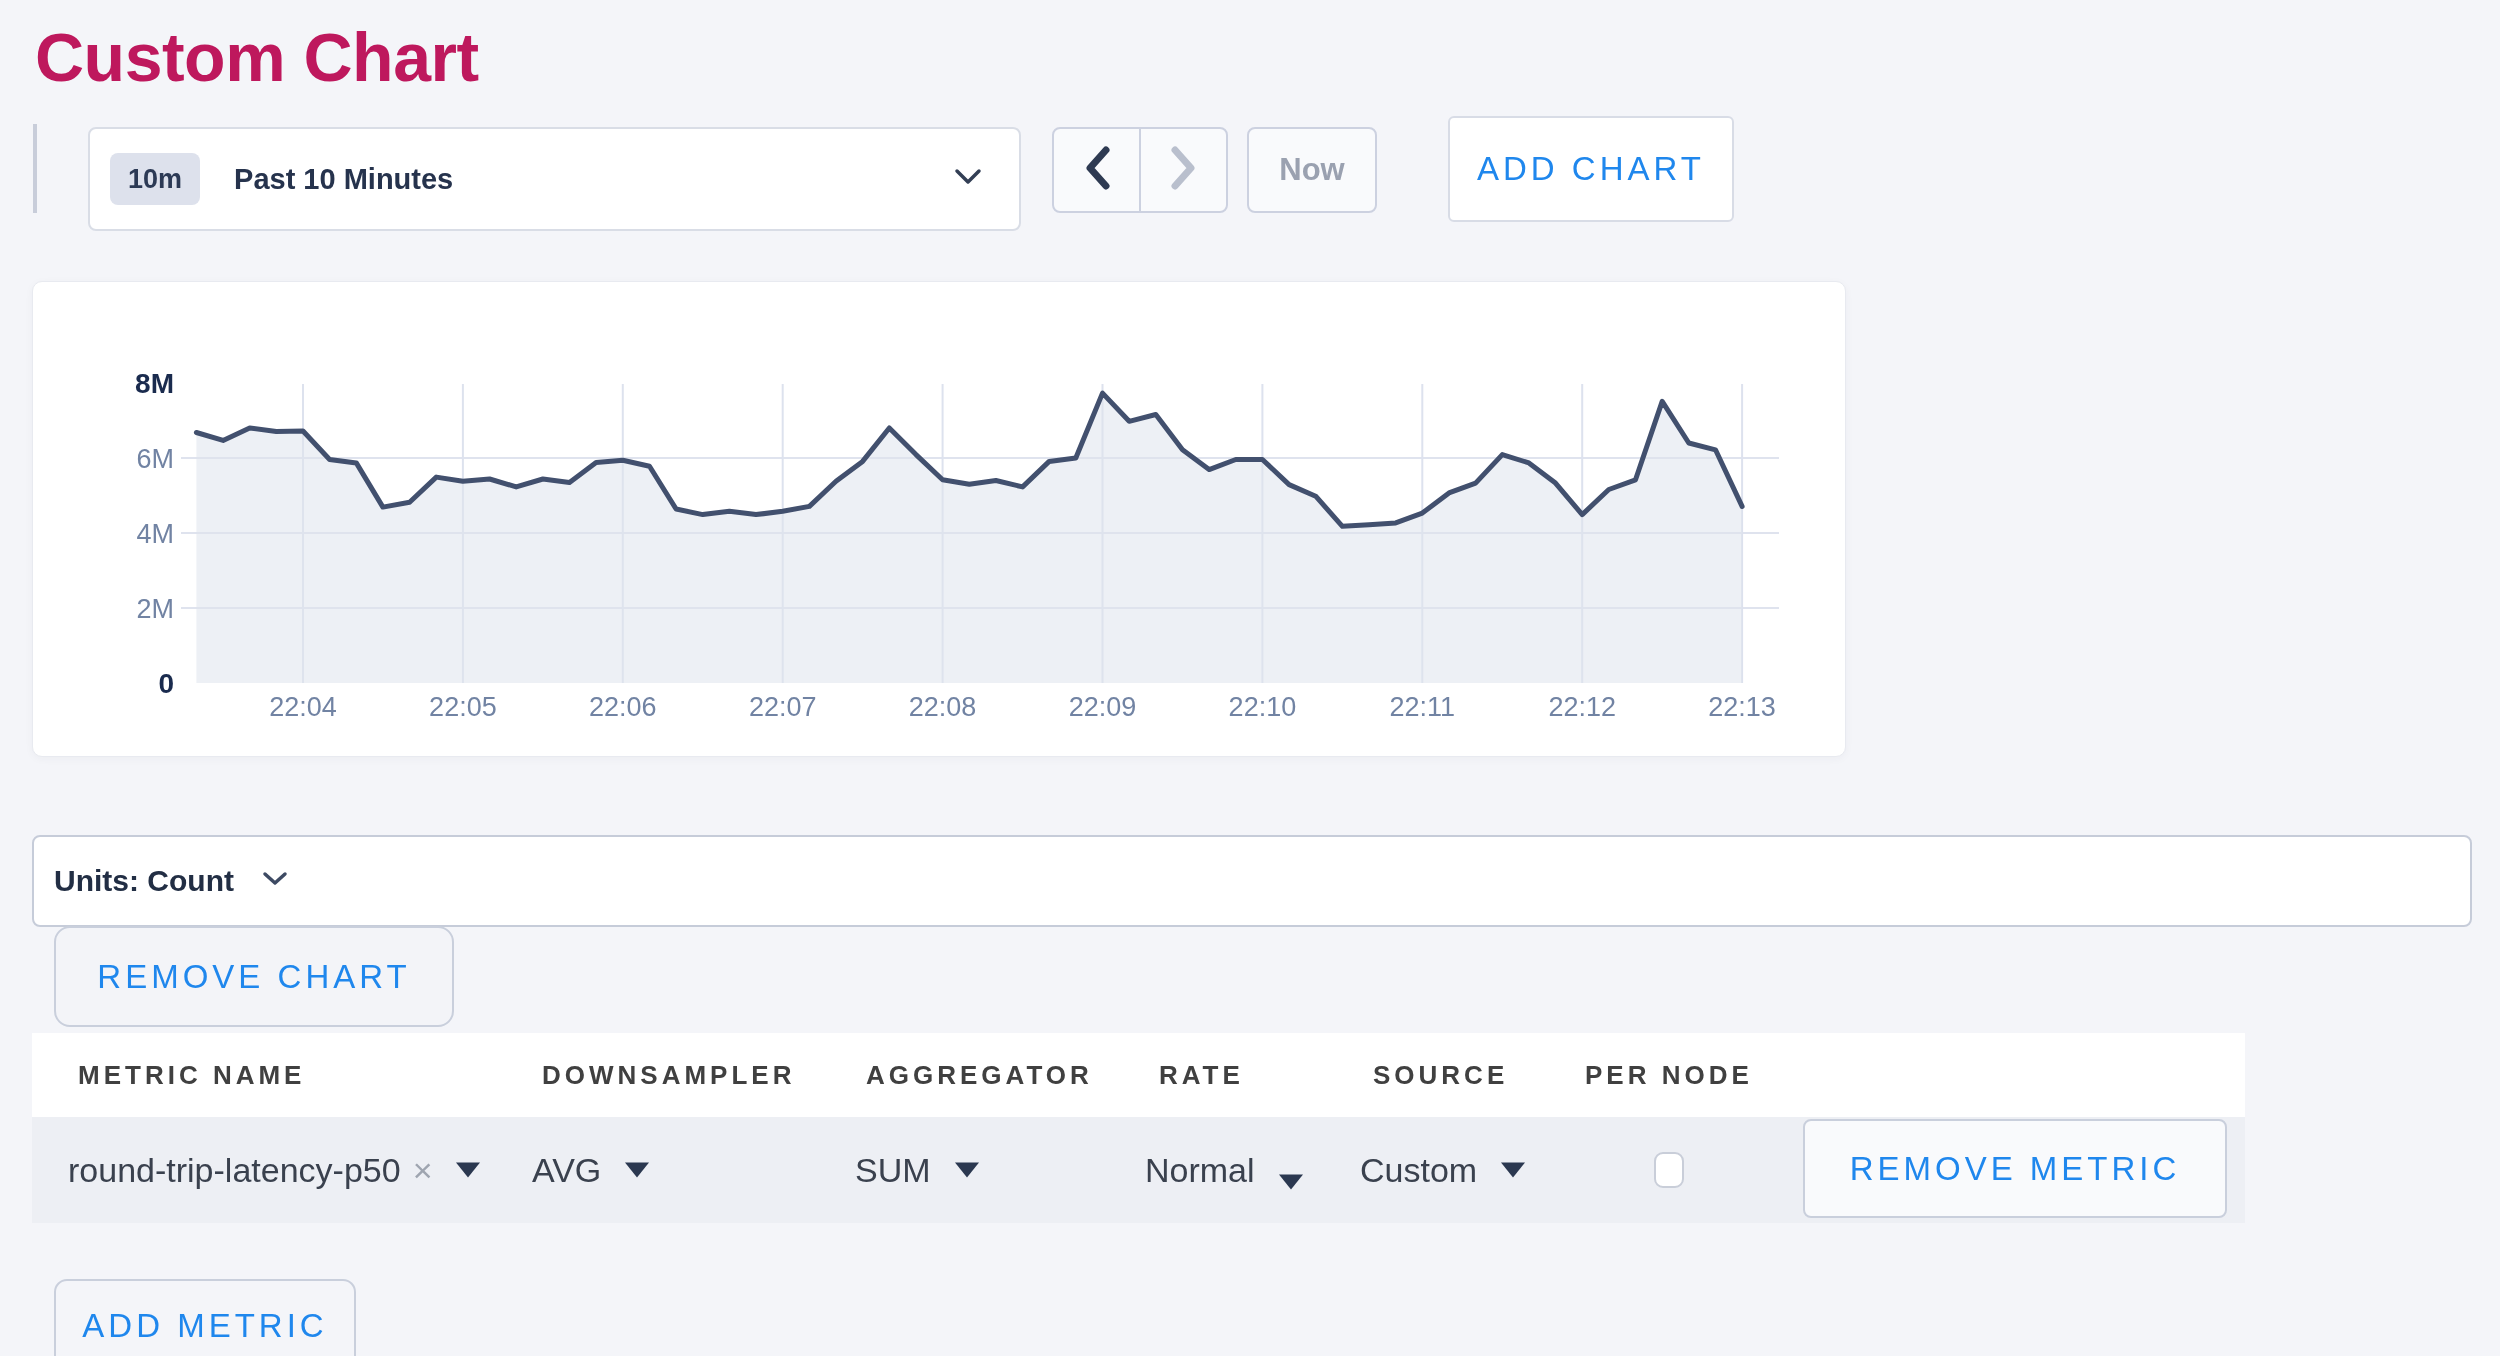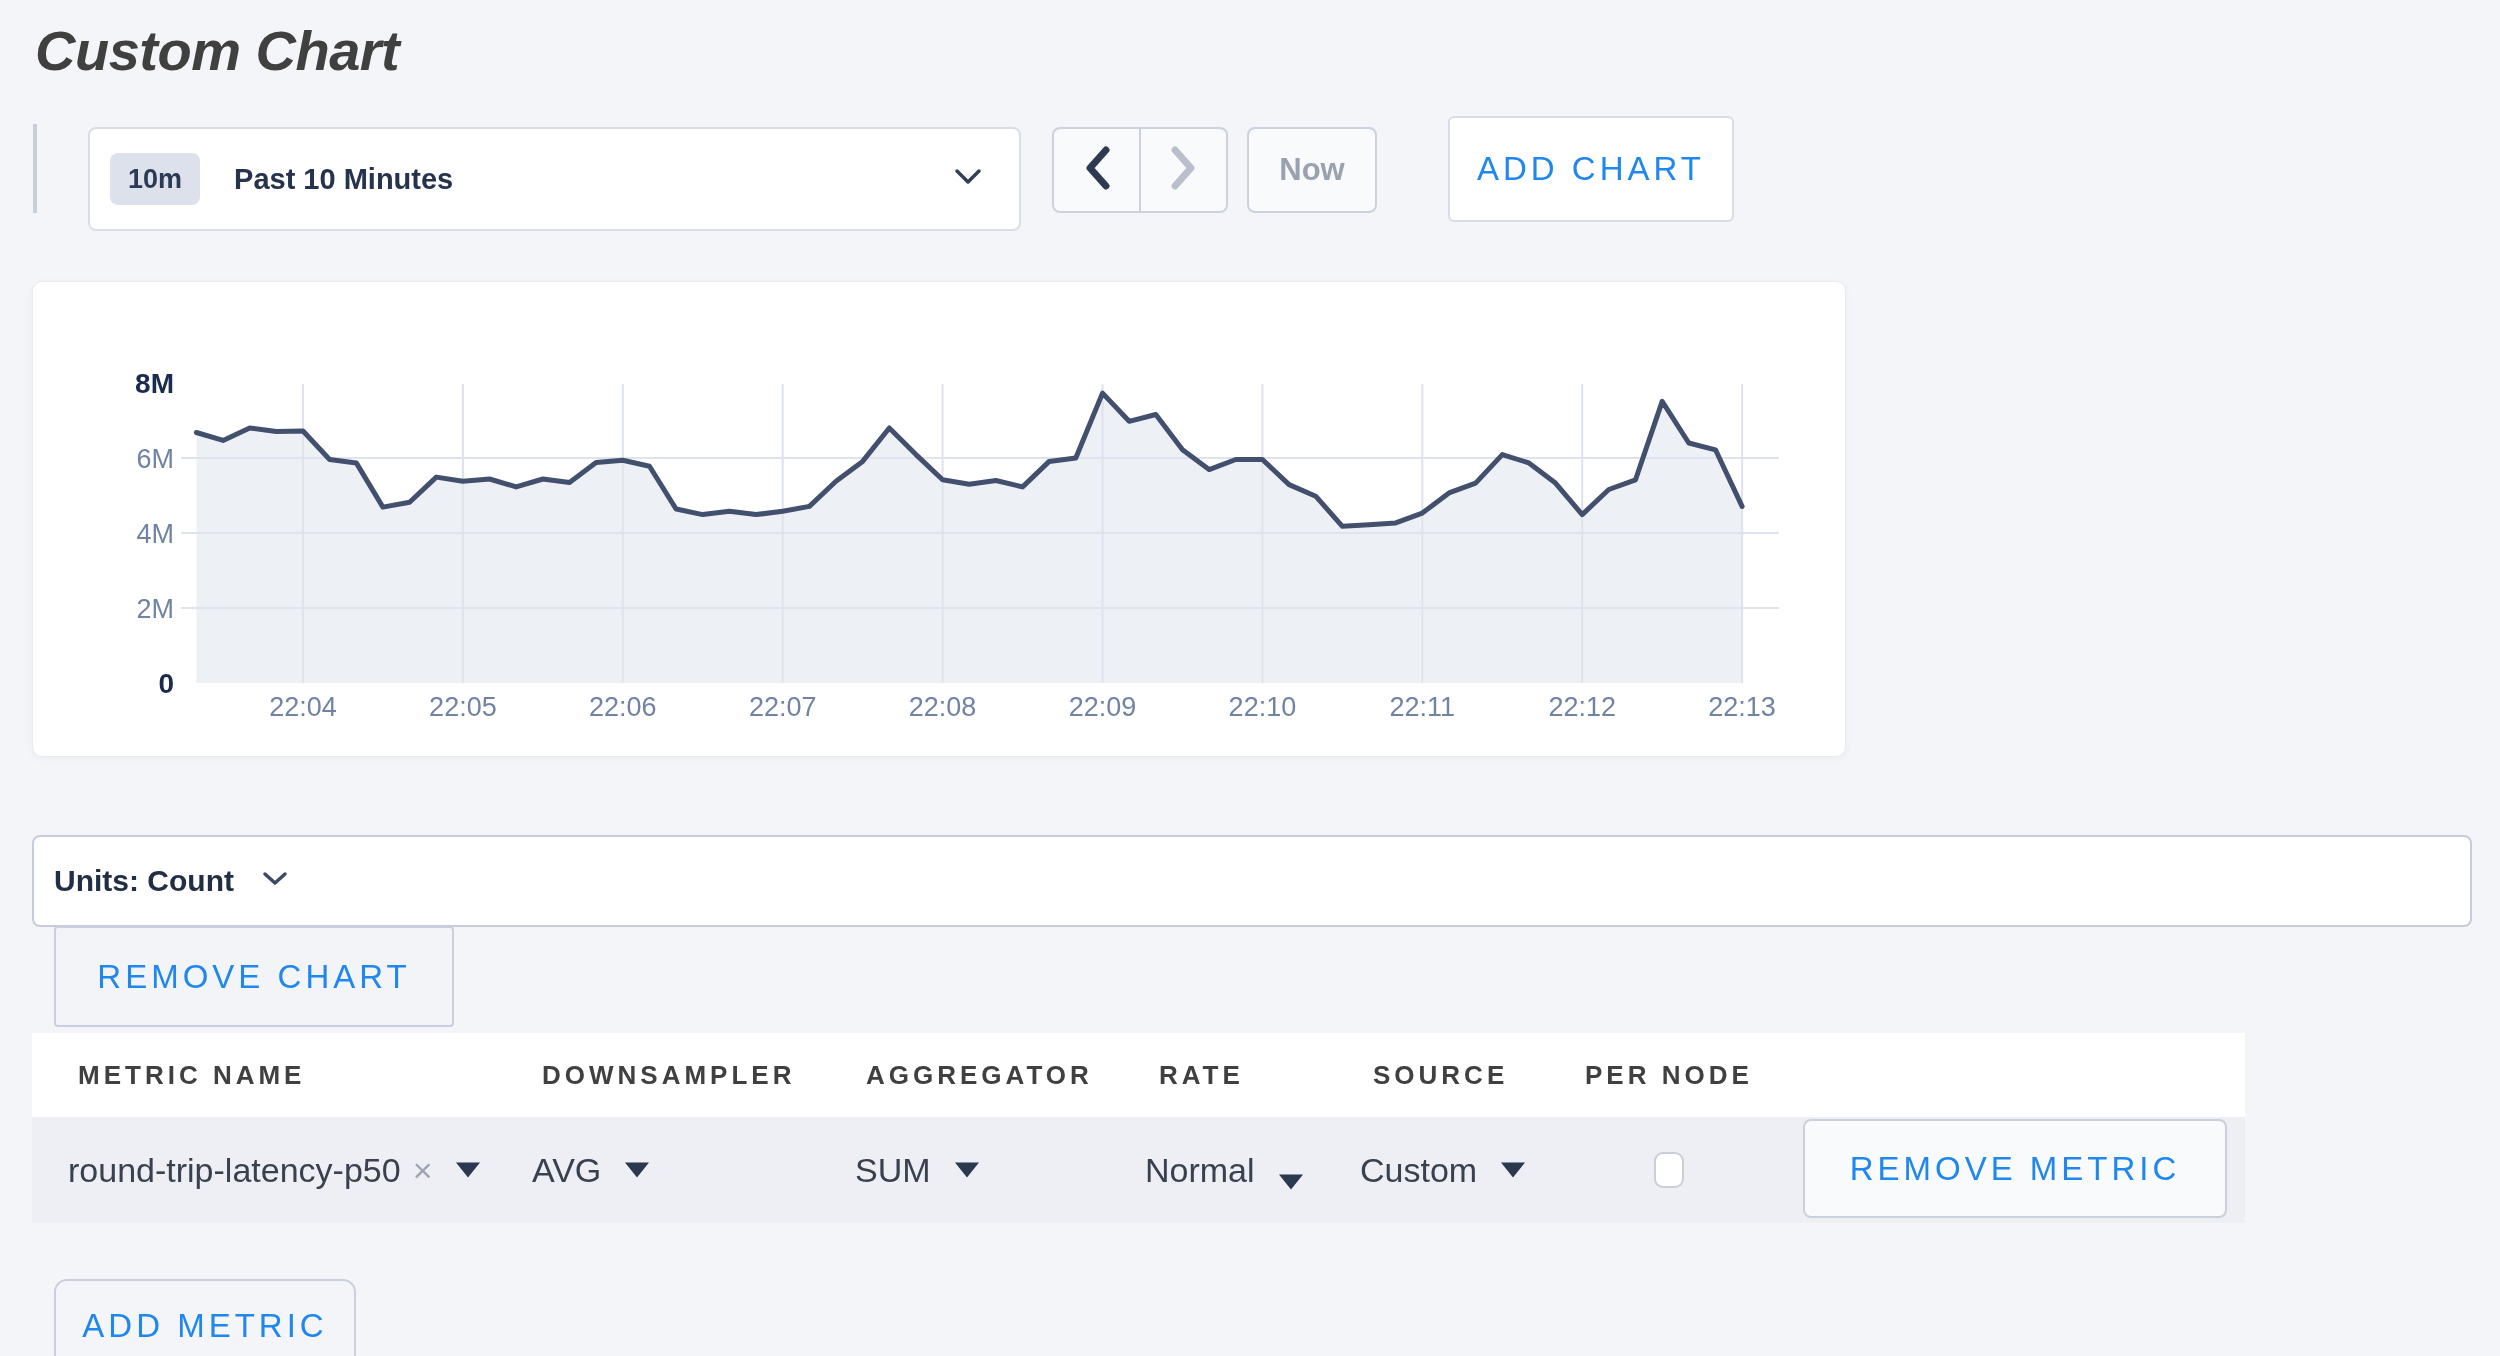--- a/index.html
+++ b/index.html
@@ -9,21 +9,21 @@
     background: #f4f5f9;
     position: relative;
     overflow: hidden;
     color: #26334d;
   }
   .app { position: absolute; inset: 0; }
 
   
   .page-title {
     position: absolute; left: 35px; top: 18px;
-    font-size: 56px; font-weight: 700; color: #404040; letter-spacing: -0.5px; font-style: italic;
+    font-size: 68px; font-weight: 700; color: #be185d; letter-spacing: -0.5px;
   }
 
   
   .time-rule {
     position: absolute; left: 33px; top: 124px; width: 4px; height: 89px;
     background: #c8cdda;
   }
   .time-select {
     position: absolute; left: 88px; top: 127px; width: 933px; height: 104px;
     background: #ffffff; border: 2px solid #d9dde6; border-radius: 8px;
@@ -70,21 +70,21 @@
 
   
   .units-bar {
     position: absolute; left: 32px; top: 835px; width: 2440px; height: 92px;
     background: #ffffff; border: 2px solid #c6ccd9; border-radius: 8px;
     display: flex; align-items: center; padding-left: 20px; cursor: pointer;
   }
   .units-label { font-size: 30px; font-weight: 700; color: #222e44; margin-right: 28px; }
 
   .remove-chart-btn { position: absolute; left: 54px; top: 926px; width: 400px; height: 101px;
-    background: #f3f4f8; border-color: #c9cfdc; border-radius: 4px; }
+    background: #f3f4f8; border-color: #c9cfdc; border-radius: 16px; }
 
   
   .table-head {
     position: absolute; left: 32px; top: 1033px; width: 2213px; height: 84px;
     background: #ffffff;
   }
   .th {
     position: absolute; top: 50%; transform: translateY(-50%);
     font-size: 26px; font-weight: 700; letter-spacing: 4px; color: #404040;
     white-space: nowrap;

